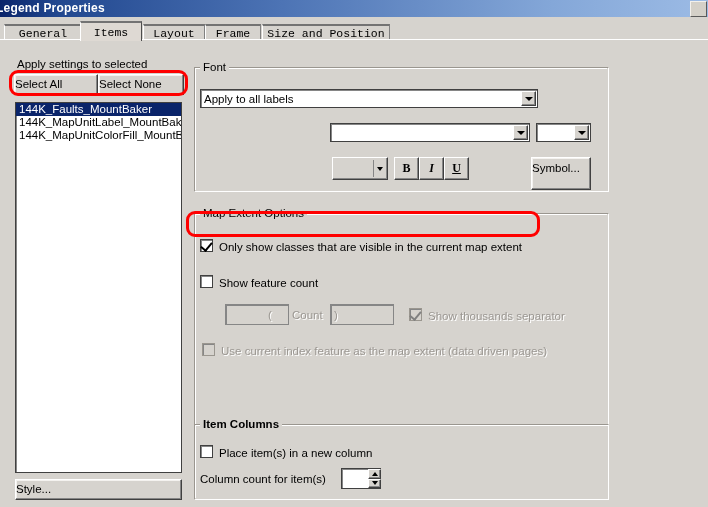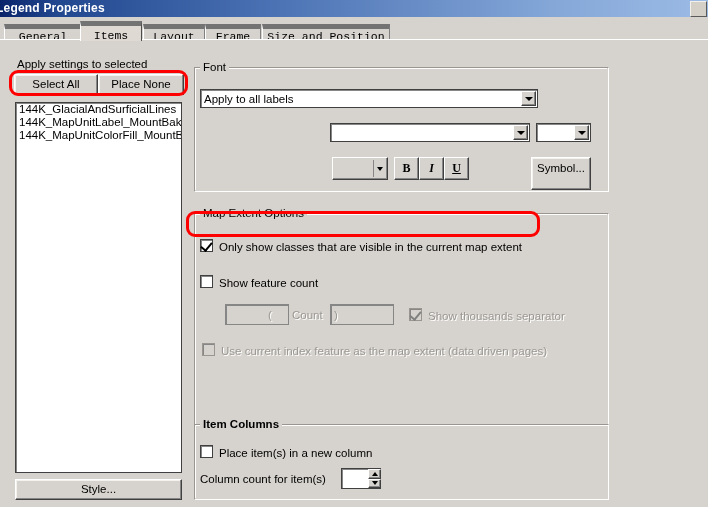--- a/index.html
+++ b/index.html
@@ -34,21 +34,21 @@
   }
 
   
   .tabstrip{
     position:absolute;left:0;top:21px;width:708px;height:19px;
   }
   .tab{
     position:absolute;top:3px;height:16px;
     background:#d6d3ce;
     border-left:1px solid #ffffff;
-    border-top:5px solid #737373;
+    border-top:2px solid #737373;
     border-right:1px solid #808080;
     font-family:"Liberation Mono","DejaVu Sans Mono",monospace;
     font-size:11.5px;color:#000;
     text-align:center;line-height:16px;
     box-sizing:border-box;
     white-space:nowrap;
   }
   .tab.active{
     top:0px;height:20px;line-height:19px;
     background:#ded9d3;
@@ -71,21 +71,21 @@
   }
 
   
   .btn{
     position:absolute;box-sizing:border-box;
     background:#d6d3ce;
     border-top:1px solid #ffffff;border-left:1px solid #ffffff;
     border-right:1px solid #404040;border-bottom:1px solid #404040;
     box-shadow: inset -1px -1px 0 #868686, inset 1px 1px 0 #f4f2ef;
     font-family:"Liberation Sans",sans-serif;font-size:11.5px;color:#000;
-    text-align:center;cursor:default;white-space:nowrap;
+    cursor:default;white-space:nowrap;
   }
 
   
   .listbox{
     position:absolute;box-sizing:border-box;
     background:#ffffff;
     border:1px solid #404040;
     box-shadow: inset 1px 1px 0 #868686, inset -1px -1px 0 #ffffff;
     overflow:hidden;
   }
@@ -242,24 +242,24 @@
     <div class="tab" style="left:205px;width:56px;">Frame</div>
     <div class="tab" style="left:262px;width:128px;">Size and Position</div>
   </div>
   <div class="tabs-baseline"></div>
 
   <div class="body">
 
     <div class="lbl" style="left:17px;top:18px;">Apply settings to selected</div>
 
     <div class="btn" style="left:14px;top:34px;width:84px;height:21px;line-height:19px;">Select All</div>
-    <div class="btn" style="left:98px;top:34px;width:86px;height:21px;line-height:19px;">Place None</div>
+    <div class="btn" style="left:98px;top:34px;width:86px;height:21px;line-height:19px;">Select None</div>
 
     <div class="listbox" style="left:15px;top:62px;width:167px;height:371px;">
-      <div class="item">144K_GlacialAndSurficialLines</div>
+      <div class="item sel">144K_Faults_MountBaker</div>
       <div class="item">144K_MapUnitLabel_MountBaker</div>
       <div class="item">144K_MapUnitColorFill_MountBaker</div>
     </div>
 
     <div class="btn" style="left:15px;top:439px;width:167px;height:21px;line-height:19px;">Style...</div>
 
     <div class="group" style="left:194px;top:27px;width:415px;height:125px;">
       <div class="inner"></div>
     </div>
     <div class="grouptitle" style="left:200px;top:21px;">Font</div>

